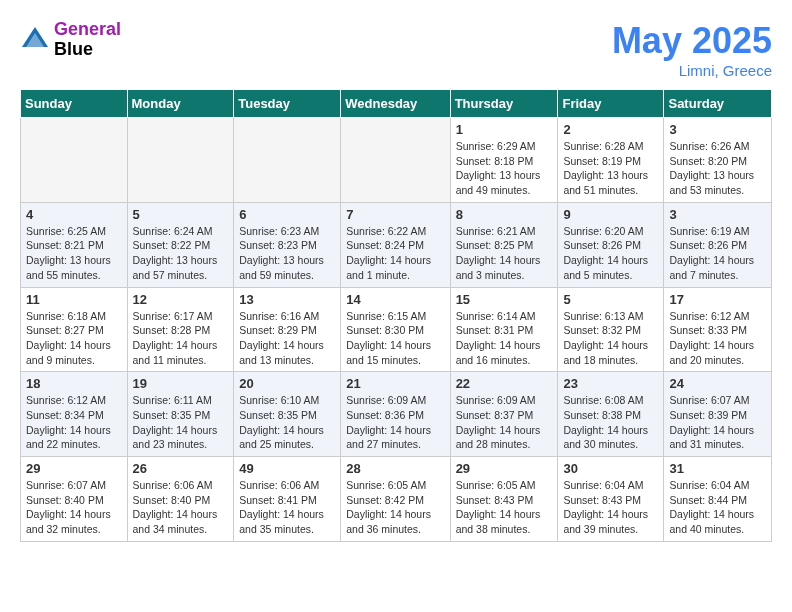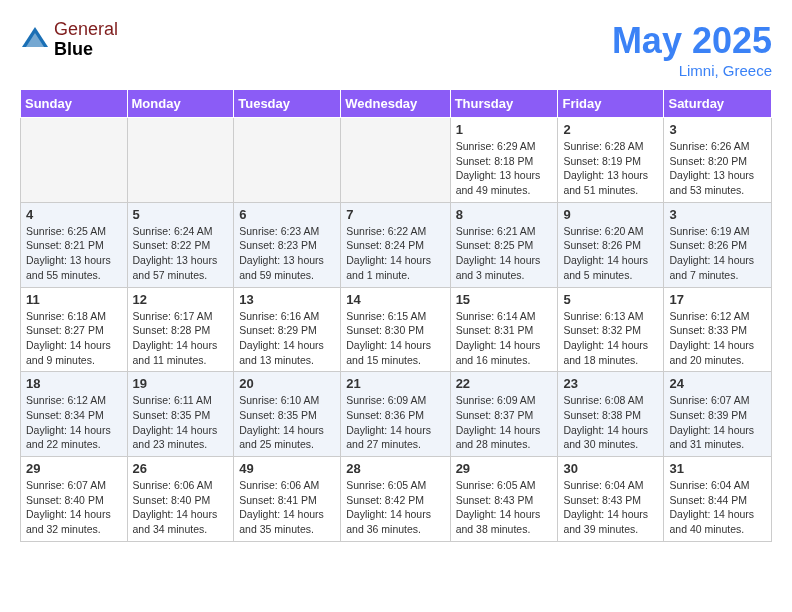--- a/index.html
+++ b/index.html
@@ -20,22 +20,22 @@
       display: flex;
       align-items: center;
     }
     .logo-text {
       display: flex;
       flex-direction: column;
       line-height: 1.1;
     }
     .logo-general {
       font-size: 18px;
-      font-weight: normal;
-      color: #7f1d1d;
+      font-weight: bold;
+      color: #a21caf;
     }
     .logo-blue {
       font-size: 18px;
       font-weight: bold;
       color: #000000;
     }
     .logo-icon {
       width: 30px;
       height: 30px;
       margin-right: 4px;
@@ -50,21 +50,21 @@
     }
     .location {
       font-size: 15px;
       color: #3b82f6;
     }
     .calendar {
       width: 100%;
       border-collapse: collapse;
     }
     .calendar th {
-      background: #8b5cf6;
+      background: #0f766e;
       color: #fff;
       padding: 6px 4px;
       text-align: left;
       font-size: 13px;
       font-weight: bold;
       border: 1px solid #fff;
     }
     .calendar td {
       border: 1px solid #ccc;
       vertical-align: top;

